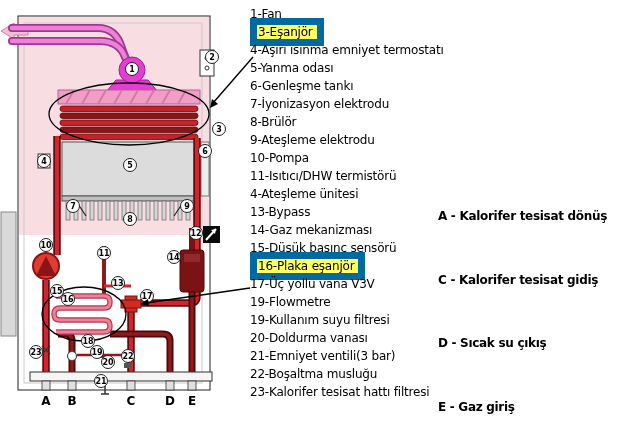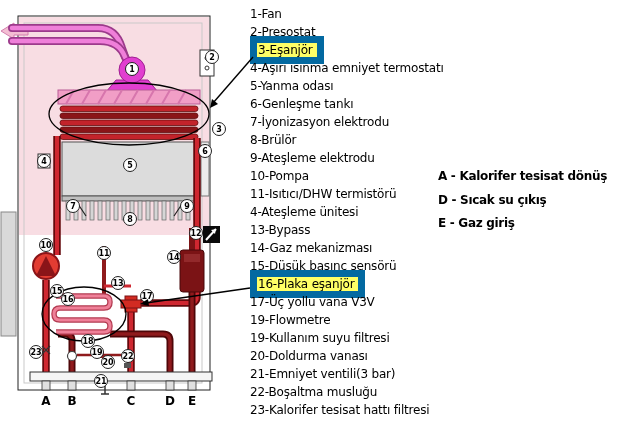--- a/index.html
+++ b/index.html
@@ -16,21 +16,21 @@
     letter-spacing:-0.2px; white-space:nowrap; color:#000;
   }
   .legend li.highlight span {
     background:#ffff66; border:7px solid #0369a1; padding:0 4px 0 1px;
   }
   .letters {
     position:absolute; left:438px; top:165px; margin:0; padding:0; list-style:none;
   }
   .letters li {
     height:23.5px; line-height:23.5px; font-size:12px; font-weight:bold;
-    letter-spacing:-0.3px; white-space:nowrap; color:#000;
+    letter-spacing:-0.3px; white-space:nowrap; color:#000;margin-top:40px;
   }
   
   .diagram-svg { position:absolute; left:0; top:0; }
   .overlay-svg { position:absolute; left:0; top:0; pointer-events:none; }
 
   
   .pO { fill:none; stroke:#9c3a8b; stroke-width:8;   stroke-linecap:round; }
   .pI { fill:none; stroke:#ef7fd9; stroke-width:4.5; stroke-linecap:round; }
   .rO { fill:none; stroke:#64090c; stroke-width:7.5; stroke-linecap:butt; }
   .rI { fill:none; stroke:#cf2730; stroke-width:4;   stroke-linecap:butt; }
@@ -277,21 +277,20 @@
 
     <text class="blt" x="46" y="405">A</text>
     <text class="blt" x="72" y="405">B</text>
     <text class="blt" x="131" y="405">C</text>
     <text class="blt" x="170" y="405">D</text>
     <text class="blt" x="192" y="405">E</text>
   </svg>
 
   <ul class="legend">
     <li><span>1-Fan</span></li>
-    <li><span>2-Presostat</span></li>
     <li class="highlight"><span>3-Eşanjör</span></li>
     <li><span>4-Aşırı ısınma emniyet termostatı</span></li>
     <li><span>5-Yanma odası</span></li>
     <li><span>6-Genleşme tankı</span></li>
     <li><span>7-İyonizasyon elektrodu</span></li>
     <li><span>8-Brülör</span></li>
     <li><span>9-Ateşleme elektrodu</span></li>
     <li><span>10-Pompa</span></li>
     <li><span>11-Isıtıcı/DHW termistörü</span></li>
     <li><span>4-Ateşleme ünitesi</span></li>
@@ -303,20 +302,21 @@
     <li><span>19-Flowmetre</span></li>
     <li><span>19-Kullanım suyu filtresi</span></li>
     <li><span>20-Doldurma vanası</span></li>
     <li><span>21-Emniyet ventili(3 bar)</span></li>
     <li><span>22-Boşaltma musluğu</span></li>
     <li><span>23-Kalorifer tesisat hattı filtresi</span></li>
   </ul>
 
   <ul class="letters">
     <li><span>A - Kalorifer tesisat dönüş</span></li>
+    <li><span>C - Kalorifer tesisat gidiş</span></li>
     <li><span>D - Sıcak su çıkış</span></li>
     <li><span>E - Gaz giriş</span></li>
   </ul>
 
   <svg class="overlay-svg" width="620" height="425" viewBox="0 0 620 425">
     <g>
       <line x1="253" y1="57" x2="213" y2="103" stroke="#000" stroke-width="1.4"></line>
       <polygon points="210,108 212,99 218,104" fill="#000"></polygon>
     </g>
     <g>

